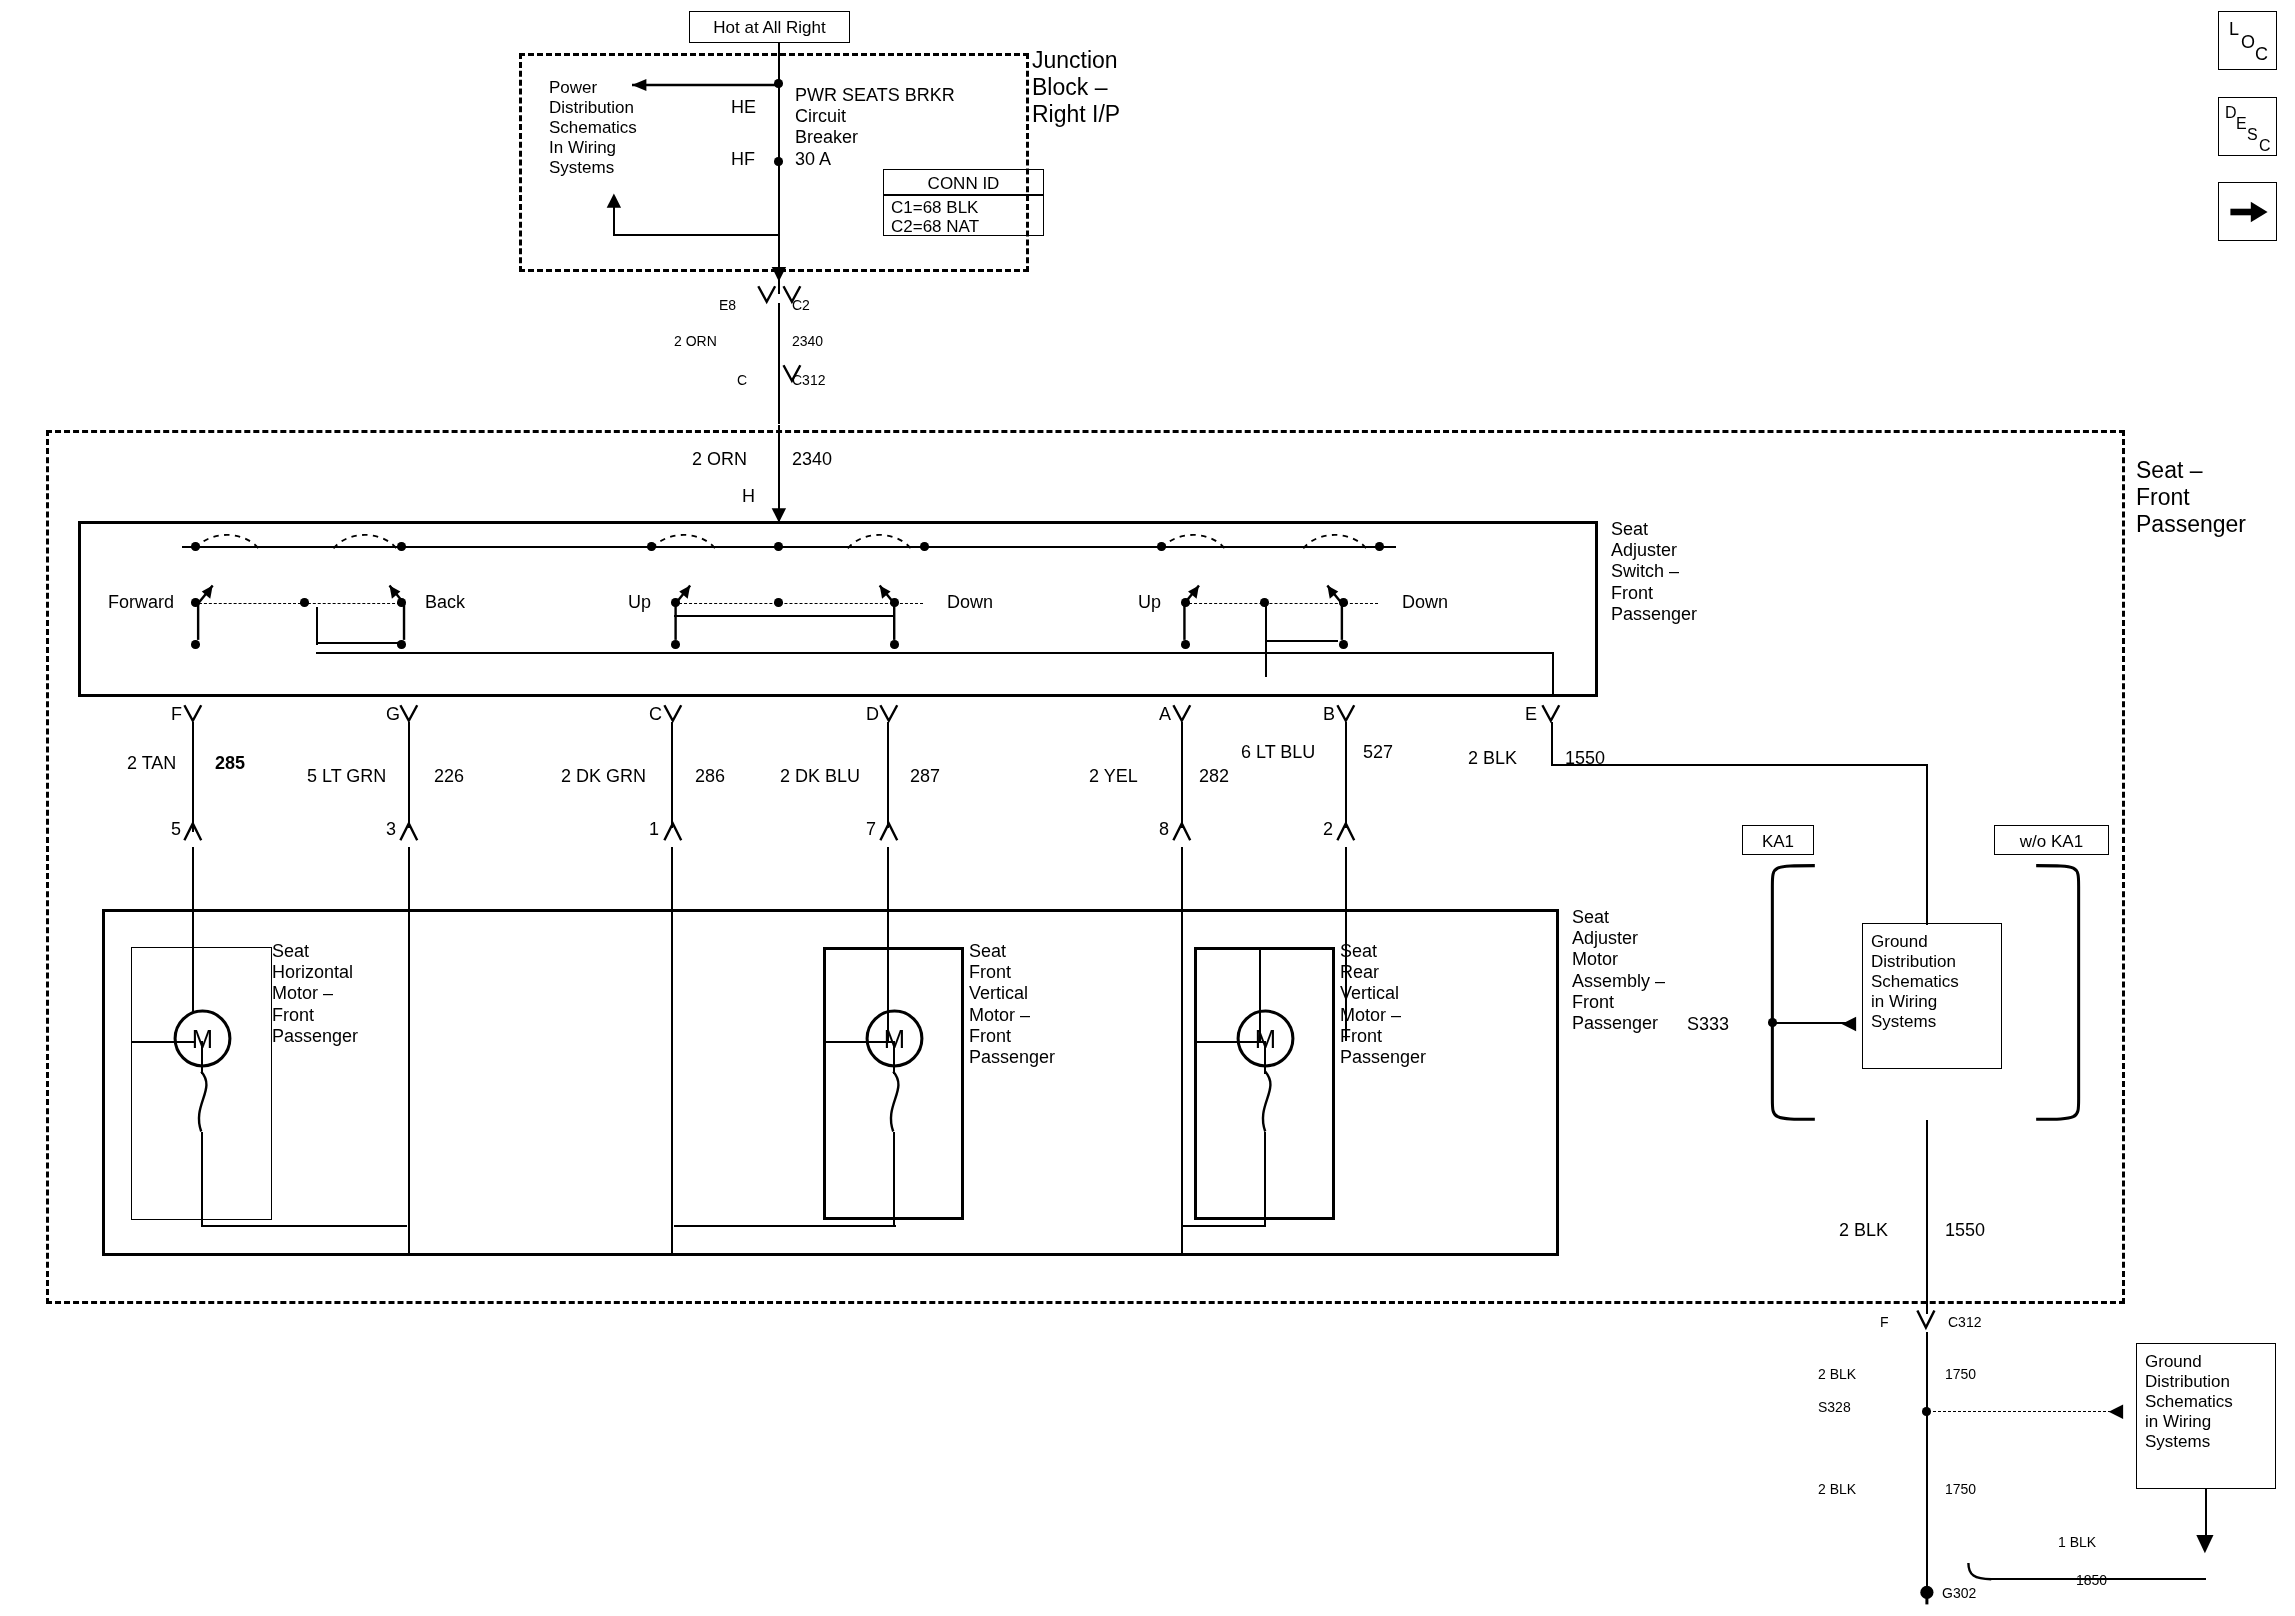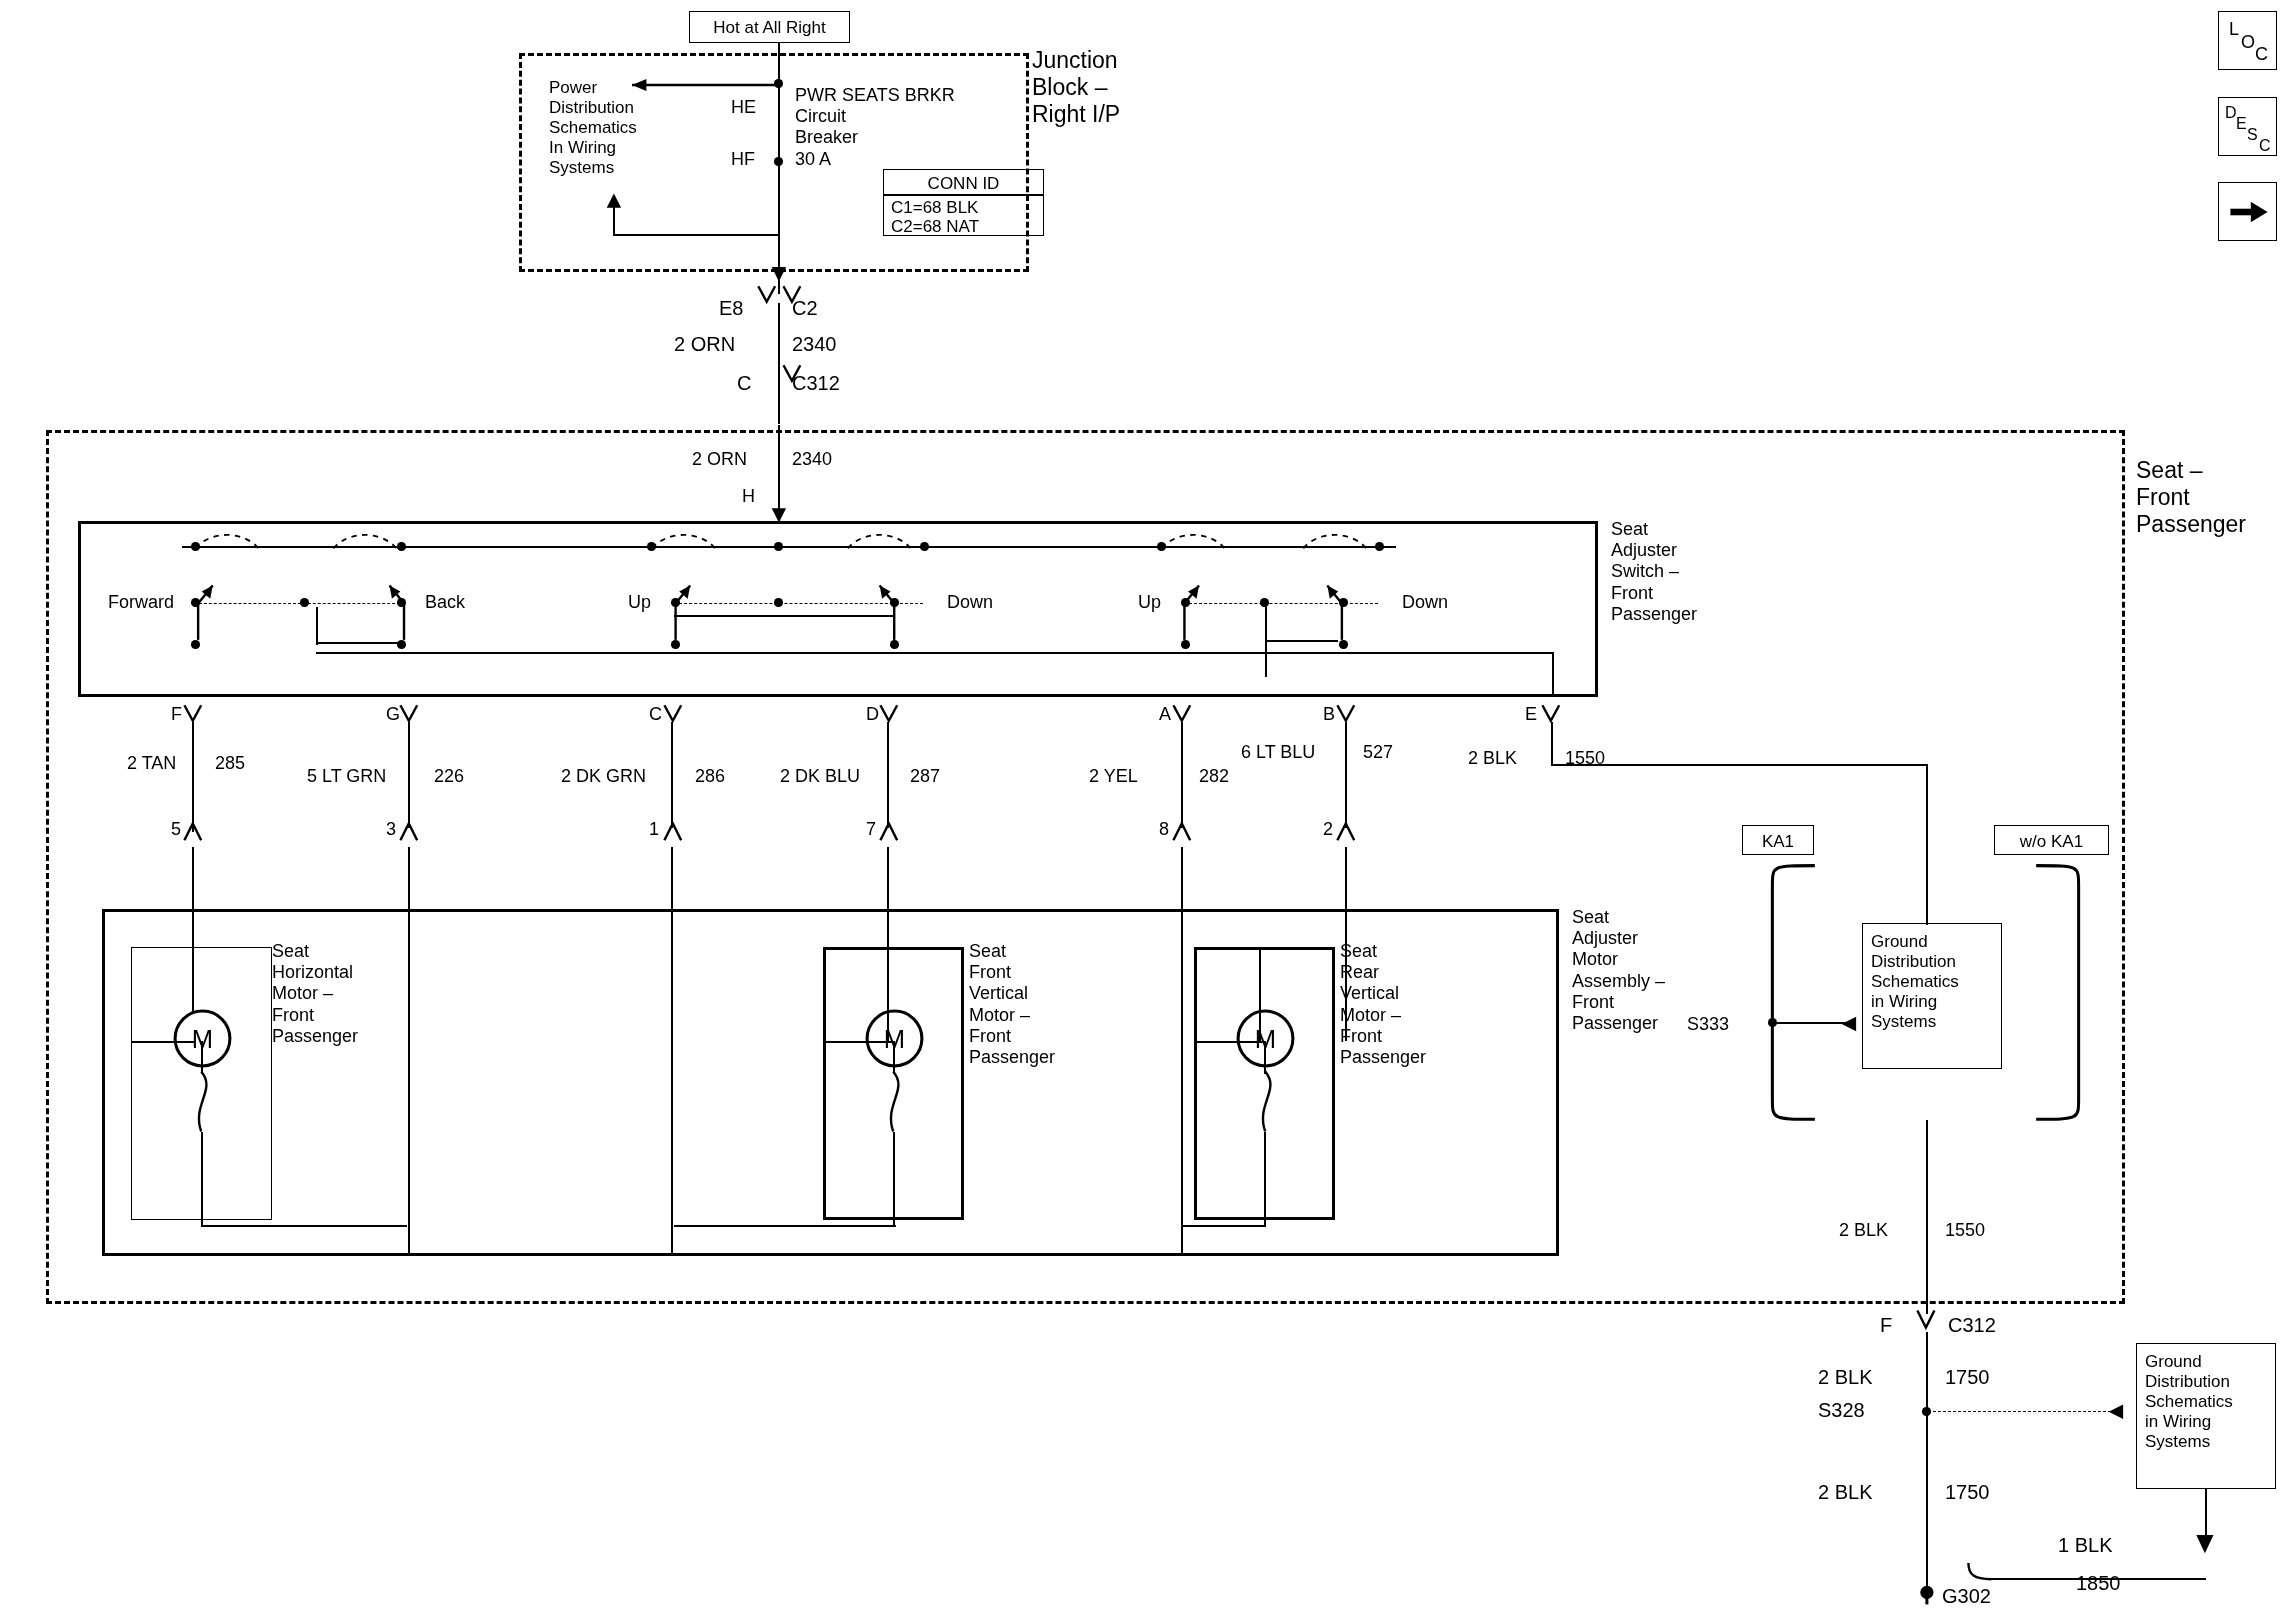--- a/index.html
+++ b/index.html
@@ -12,21 +12,21 @@
   .dash{position:absolute;border:3px dashed #000;box-sizing:border-box;}
   .h{position:absolute;background:#000;height:1.8px;}
   .h4{position:absolute;background:#000;height:2.4px;}
   .v4{position:absolute;background:#000;width:2.4px;}
   .dot{position:absolute;background:#000;border-radius:50%;width:8.5px;height:8.5px;}
   .hd{position:absolute;border-top:1.8px dashed #000;}
   svg{position:absolute;overflow:visible;}
   .f26{font-size:16px;}
   .f28{font-size:17px;}
   .f30{font-size:18px;}
-  .f34{font-size:20px;}
+  .f34{font-size:14px;}
   .f38{font-size:23px;}
   .ctr{text-align:center;}
 </style>
 </head>
 <body>
 
 <div id="sheet">
 
   <div class="boxthin" style="left:689px;top:11px;width:161px;height:32px;"></div>
   <div class="t f28 ctr" style="left:689px;top:17.6px;width:161px;">Hot at All Right</div>
@@ -175,21 +175,21 @@
 
   <div class="h4" style="left:316px;top:652px;width:1238px;"></div>
   <div class="v4" style="left:1552px;top:652px;height:44px;"></div>
 
   <div class="t f30" style="left:171px;top:704px;">F</div>
   <svg style="left:182px;top:704px;" width="24" height="24" viewBox="0 0 40 40">
       <path d="M4,2 L18,28 L32,2" stroke="#000" stroke-width="4" fill="none"></path>
     </svg>
   <div class="v4" style="left:192px;top:722px;height:58px;"></div>
   <div class="t f30" style="left:127px;top:753px;">2 TAN</div>
-  <div class="t f30" style="left:215px;top:753px;">285</div>
+  <div class="t f30" style="left:215px;top:753px;font-weight:bold;">285</div>
   <div class="t f30" style="left:171px;top:819px;">5</div>
   <svg style="left:182px;top:822px;" width="24" height="27" viewBox="0 0 40 44">
       <path d="M4,30 L18,2 L32,30" stroke="#000" stroke-width="4" fill="none"></path>
     </svg>
   <div class="v4" style="left:192px;top:780px;height:52px;"></div>
   <div class="v4" style="left:192px;top:847px;height:194px;"></div>
 
   <div class="t f30" style="left:386px;top:704px;">G</div>
   <svg style="left:398px;top:704px;" width="24" height="24" viewBox="0 0 40 40">
       <path d="M4,2 L18,28 L32,2" stroke="#000" stroke-width="4" fill="none"></path>

